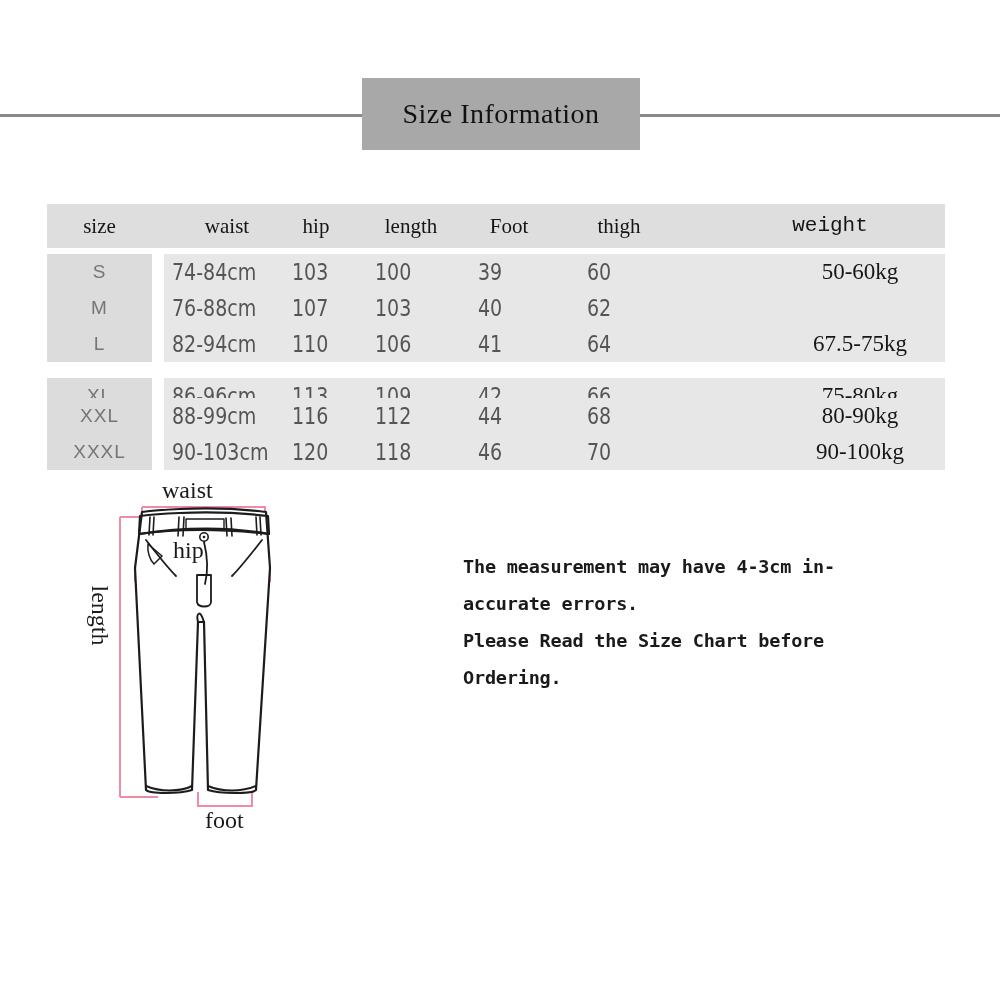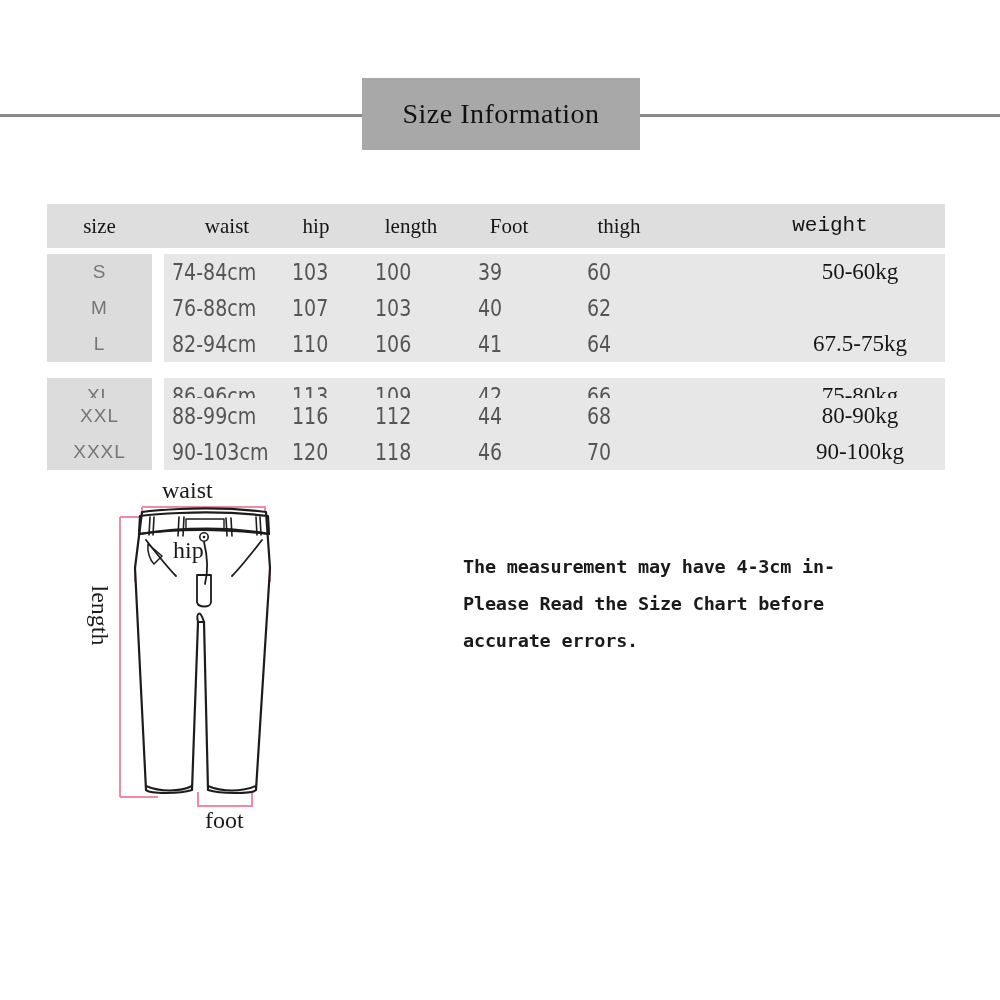--- a/index.html
+++ b/index.html
@@ -368,15 +368,16 @@
   </svg>
 
   <div class="diagram-label" id="label-waist">waist</div>
   <div class="diagram-label" id="label-hip">hip</div>
   <div class="diagram-label" id="label-length">length</div>
   <div class="diagram-label" id="label-foot">foot</div>
 </div>
 
 <div id="note-block">
   <div class="note-line">The measurement may have 4-3cm in-</div>
+  <div class="note-line">accurate errors.</div>
   <div class="note-line">Please Read the Size Chart before</div>
-  <div class="note-line">accurate errors.</div>
+  <div class="note-line">Ordering.</div>
 </div>
 
 </body></html>

